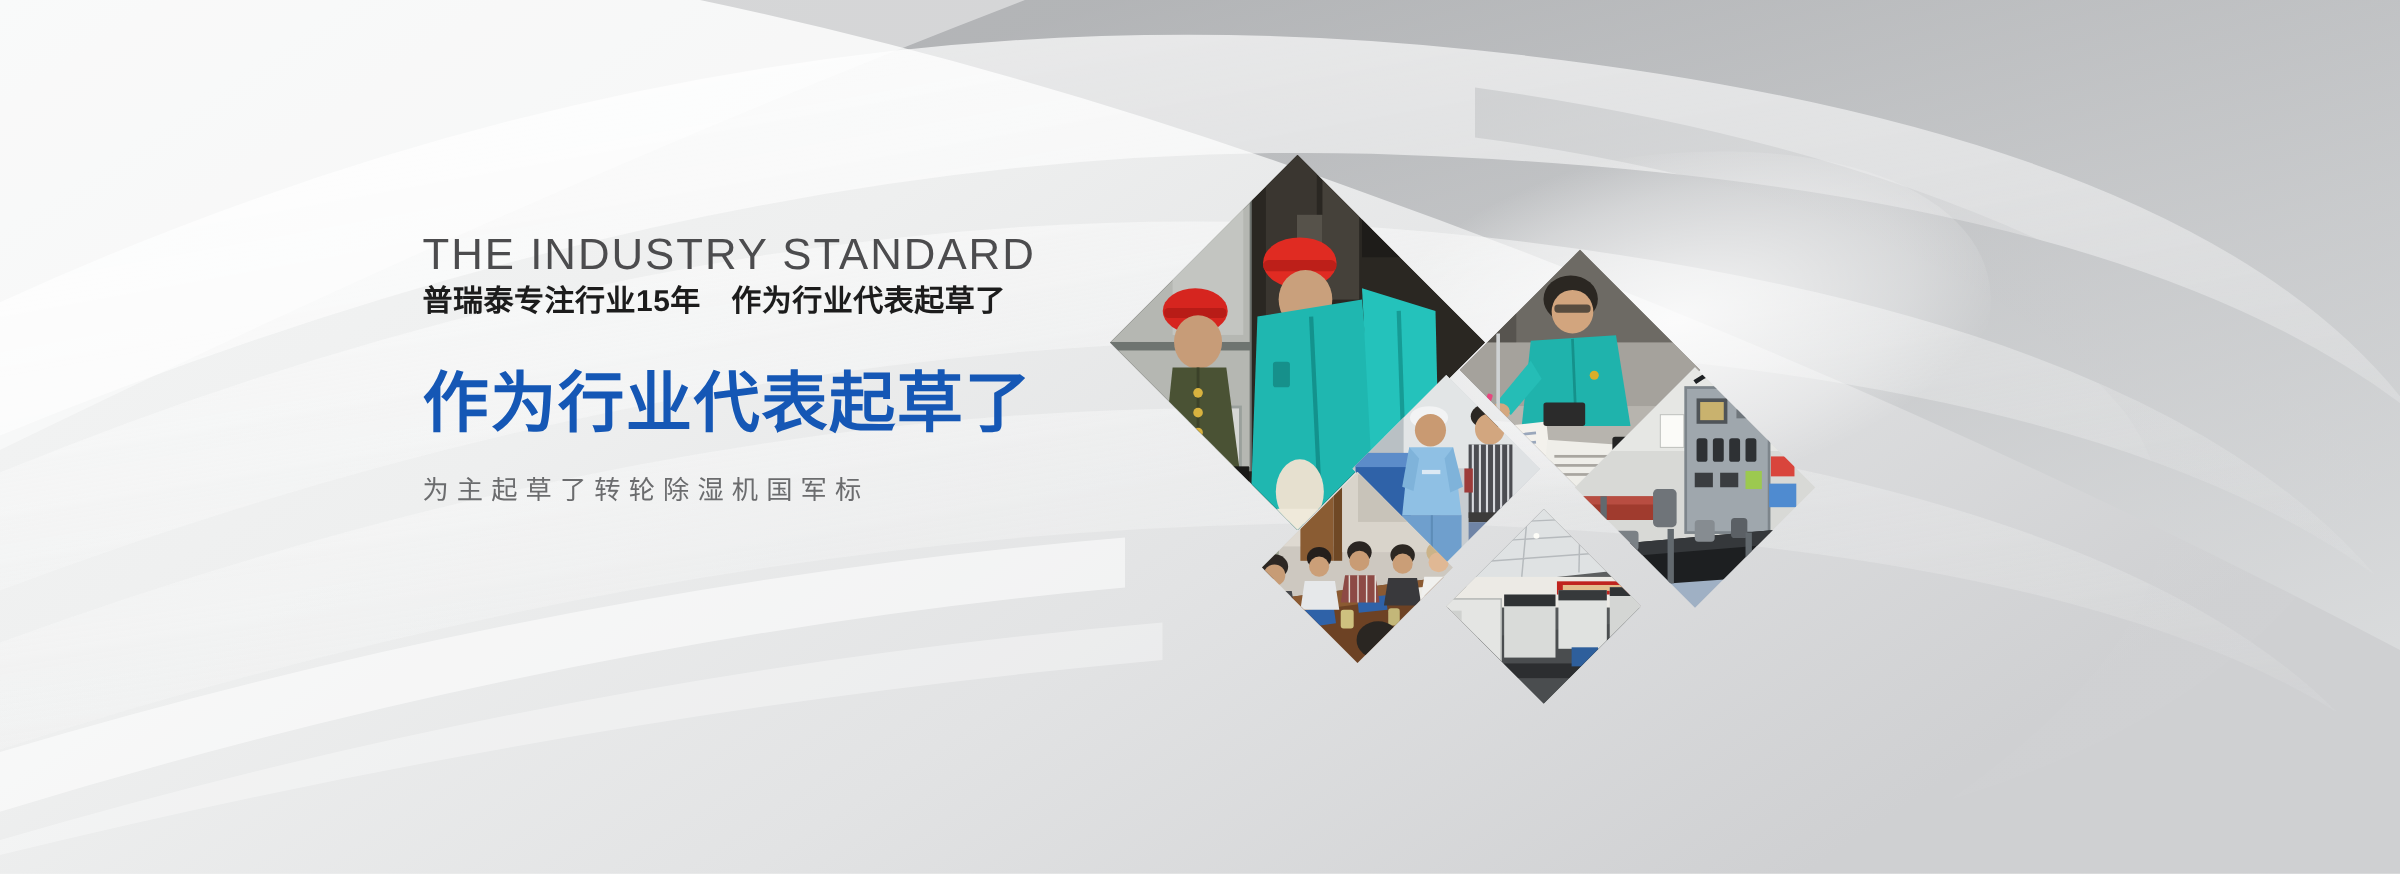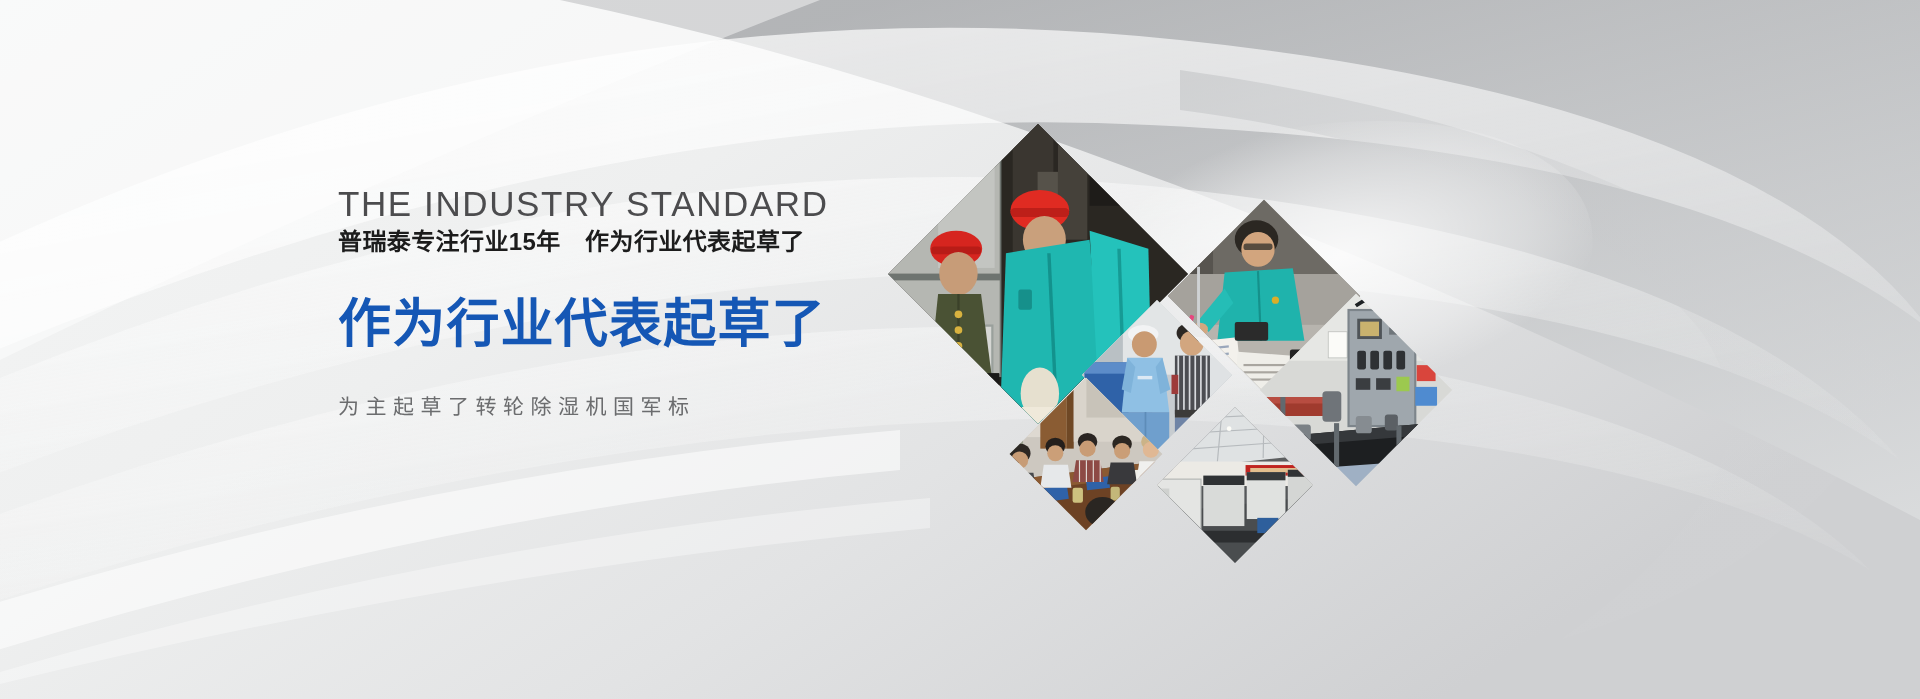--- a/index.html
+++ b/index.html
@@ -26,21 +26,21 @@
   }
   .cn-sub{
     margin-top:9px;font-size:24px;font-weight:bold;color:#1c1c1c;
     letter-spacing:.4px;line-height:1.0;white-space:nowrap;
   }
   .headline{margin-top:38px;}
   .headline .hl-line{
     font-size:53px;font-weight:bold;color:#1557b5;
     line-height:1.19;letter-spacing:1.2px;white-space:nowrap;
   }
-  .sub-lines{margin-top:36px;}
+  .sub-lines{margin-top:22px;}
   .sub-lines .sl{
     font-size:21px;color:#6b6c6e;letter-spacing:6.5px;
     line-height:1.52;white-space:nowrap;font-weight:400;
   }
   .sub-lines .sl.second{color:#8b8c8e;}
 
   
   .collage{position:absolute;left:880px;top:100px;width:700px;height:520px;}
   .dia{position:absolute;transform:rotate(45deg);overflow:hidden;}
   .dia .inner{

